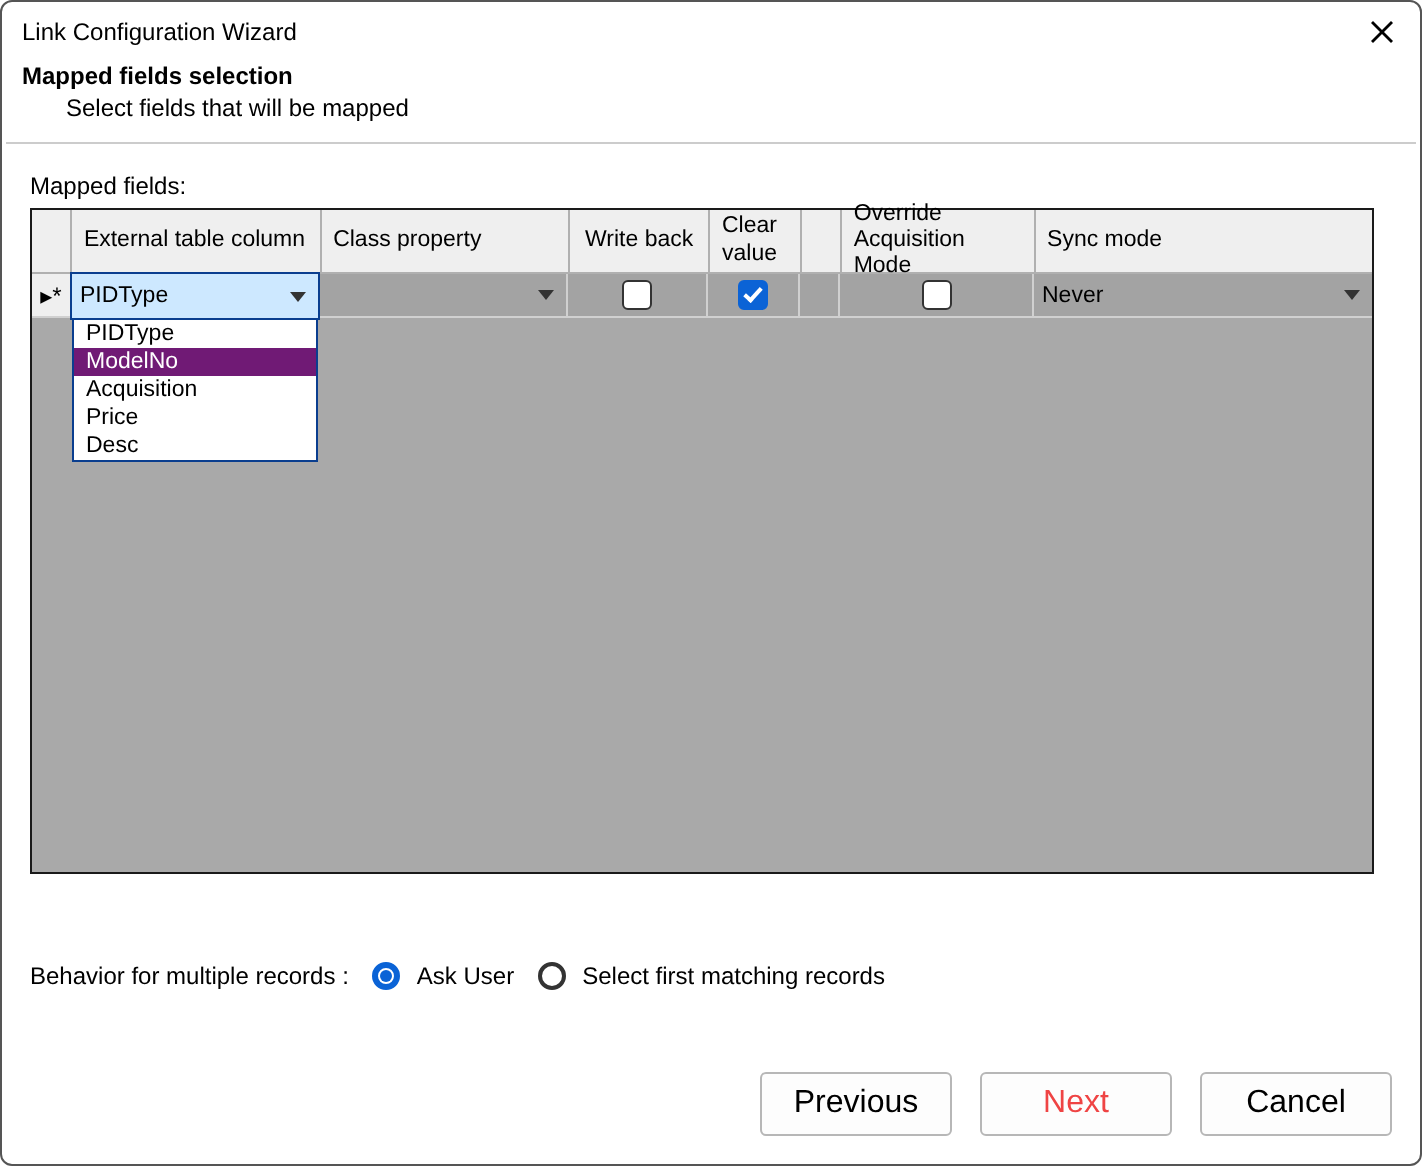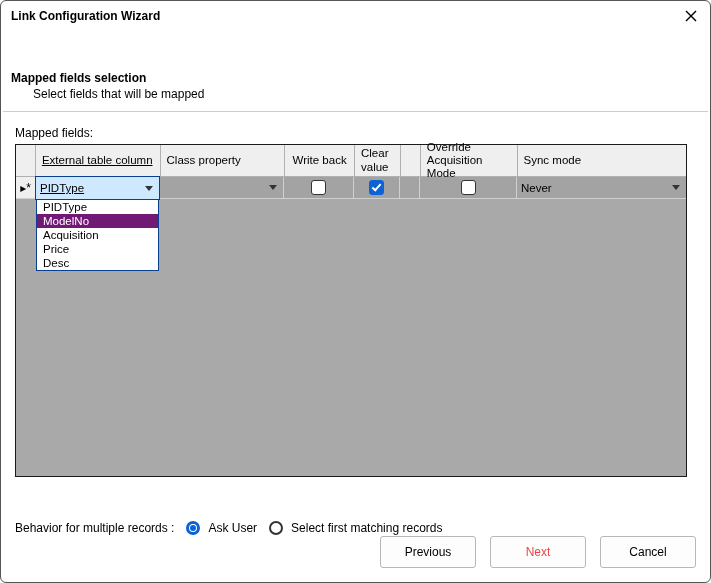--- a/index.html
+++ b/index.html
@@ -21,32 +21,31 @@
     background: #fff;
     position: relative;
     display: flex;
     flex-direction: column;
   }
   .titlebar {
     display: flex;
     align-items: center;
     justify-content: space-between;
     padding: 6px 10px 4px 10px;
-    font-weight: bold;
   }
   .close-x {
     width: 18px; height: 18px;
     display: flex; align-items: center; justify-content: center;
     cursor: pointer;
   }
   .close-x svg { stroke: #000; stroke-width: 1.4; }
   .header-block {
     padding: 2px 10px 10px 10px;
   }
-  .header-main { font-weight: 700; font-size: 12px; margin-top: 40px; }
+  .header-main { font-weight: 700; font-size: 12px; }
   .header-sub { padding-left: 22px; margin-top: 2px; }
   .hr-sep {
     border: none;
     border-top: 1px solid #ccc;
     margin: 0 2px;
   }
   .content-area {
     padding: 14px 14px 10px 14px;
     flex: 0 0 auto;
   }
@@ -69,21 +68,21 @@
     border-bottom: 1px solid #b0b0b0;
     background: #efefef;
     display: flex;
     align-items: center;
     padding: 0 6px;
     font-size: 11.5px;
     line-height: 1.15;
   }
   .grid-header-cell:last-child { border-right: none; text-align: center; }
   .col-rowhdr { width: 20px; padding: 0; justify-content: center; }
-  .col-ext   { width: 125px; text-decoration: underline; }
+  .col-ext   { width: 125px; }
   .col-class { width: 125px; }
   .col-wb    { width: 70px; justify-content: center; }
   .col-cv    { width: 46px; justify-content: center; }
   .col-spin  { width: 20px; padding:0; }
   .col-ovr   { width: 97px; justify-content: flex-start; }
   .col-sync  { width: 169px; }
   .grid-data-row {
     display: flex;
     height: 22px;
     background: #fff;
@@ -200,21 +199,21 @@
     display: flex;
     gap: 14px;
   }
   .btn {
     min-width: 96px;
     height: 32px;
     border: 1px solid #b7b7b7;
     border-radius: 3px;
     background: #fdfdfd;
     display: flex; align-items: center; justify-content: center;
-    font-size: 12px;
+    font-size: 16px;
     cursor: pointer;
   }
   .btn.disabled { color: #ef4444; cursor: default; }
 </style>
 </head>
 <body>
 
 <div class="dialog">
 
   <div class="titlebar">

